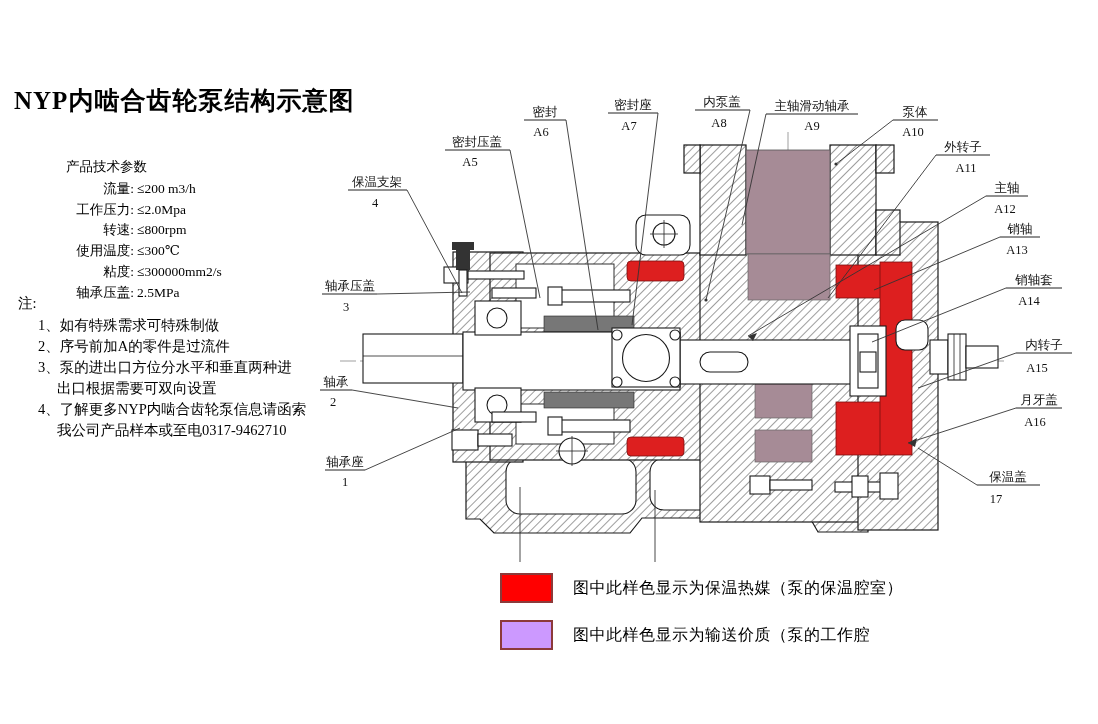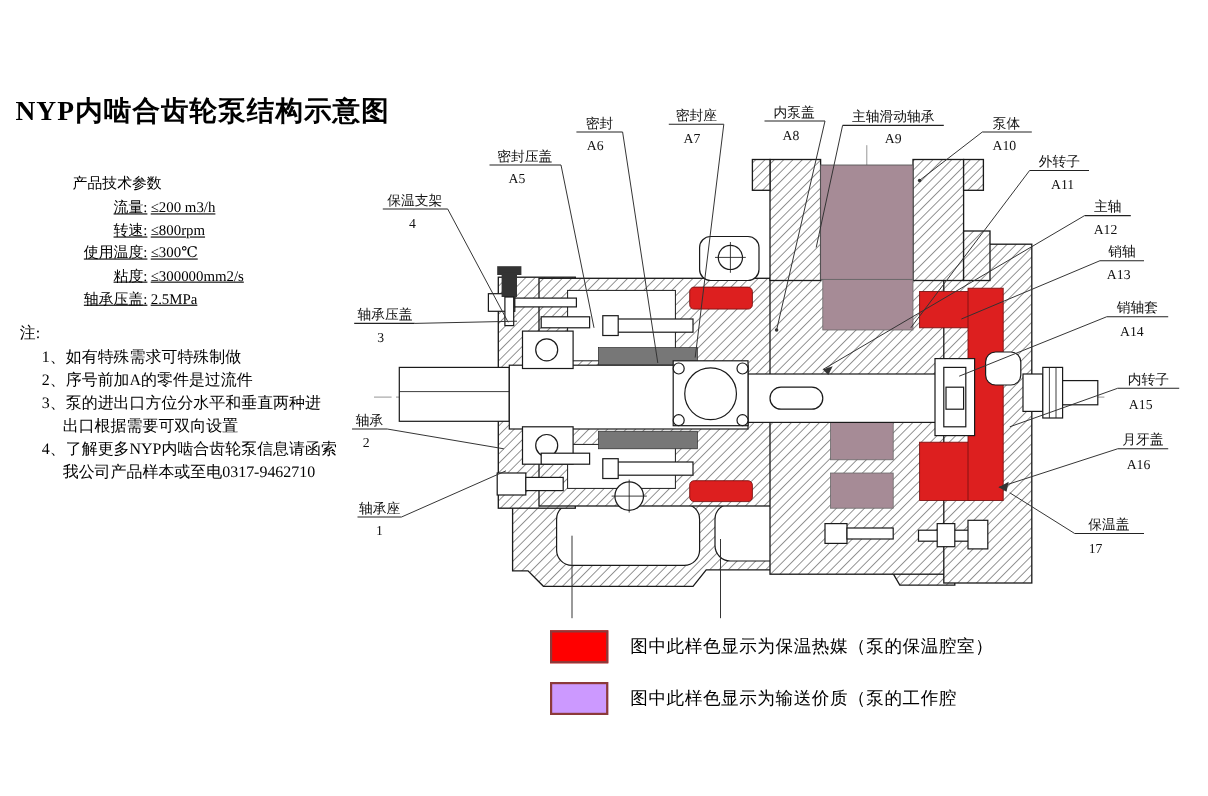--- a/index.html
+++ b/index.html
@@ -2,21 +2,21 @@
 <html><head>
 <meta charset="utf-8">
 <style>
   html,body{margin:0;padding:0;background:#fff;}
   body{width:1098px;height:724px;position:relative;overflow:hidden;
        font-family:"Liberation Serif","DejaVu Serif",serif;color:#000;}
   .abs{position:absolute;}
   #title{left:14px;top:84px;font-size:25px;font-weight:bold;letter-spacing:1px;text-align:center;}
   #specs{left:40px;top:157px;font-size:13.5px;line-height:20.8px;}
   #specs .hdr{font-weight:normal;margin-left:26px;margin-bottom:1px;}
-  .spec-row{display:flex;text-decoration:underline;}
+  .spec-row{display:flex;}
   .spec-label{width:94px;text-align:right;white-space:pre;}
   .spec-value{margin-left:3px;white-space:pre;}
   #notes{left:18px;top:293px;font-size:14.5px;line-height:21px;}
   #notes .hdr{margin-bottom:1px;}
   #notes .nline{margin-left:20px;white-space:pre;}
   #notes .cont{margin-left:39px;}
   #legend{left:500px;top:573px;}
   .leg-row{display:flex;align-items:center;margin-bottom:17px;}
   .leg-swatch{width:49px;height:26px;border:2px solid #8c3a3a;margin-right:20px;}
   .leg-text{font-size:16px;letter-spacing:0.5px;text-align:center;}
@@ -32,20 +32,24 @@
 
 <div id="title" class="abs">NYP内啮合齿轮泵结构示意图</div>
 
 <div id="specs" class="abs">
   <div class="hdr">产品技术参数</div>
   <div class="spec-row">
       <span class="spec-label">流量:</span>
       <span class="spec-value">≤200 m3/h</span>
     </div>
   <div class="spec-row">
+      <span class="spec-label">工作压力:</span>
+      <span class="spec-value">≤2.0Mpa</span>
+    </div>
+  <div class="spec-row">
       <span class="spec-label">转速:</span>
       <span class="spec-value">≤800rpm</span>
     </div>
   <div class="spec-row">
       <span class="spec-label">使用温度:</span>
       <span class="spec-value">≤300℃</span>
     </div>
   <div class="spec-row">
       <span class="spec-label">粘度:</span>
       <span class="spec-value">≤300000mm2/s</span>

